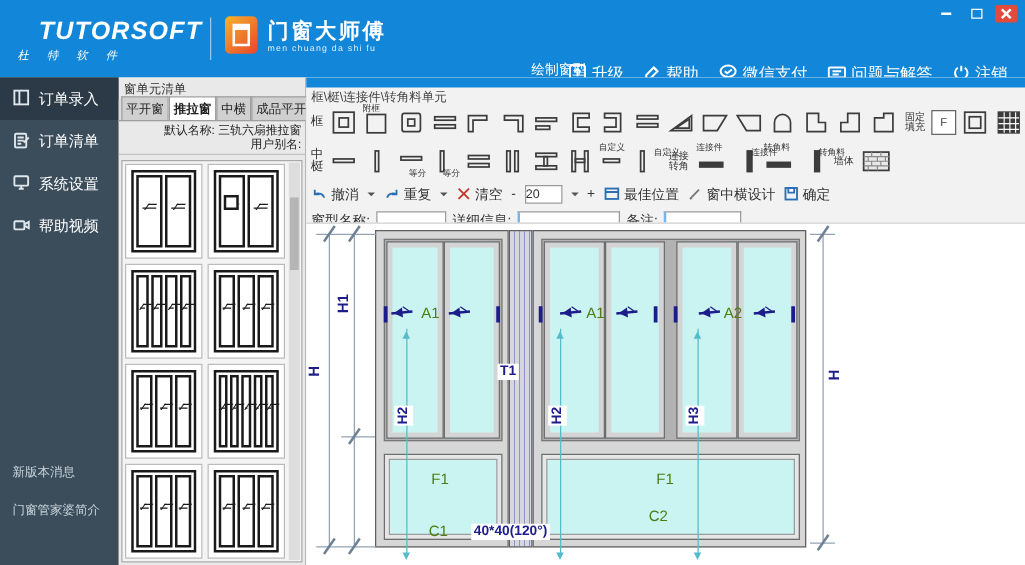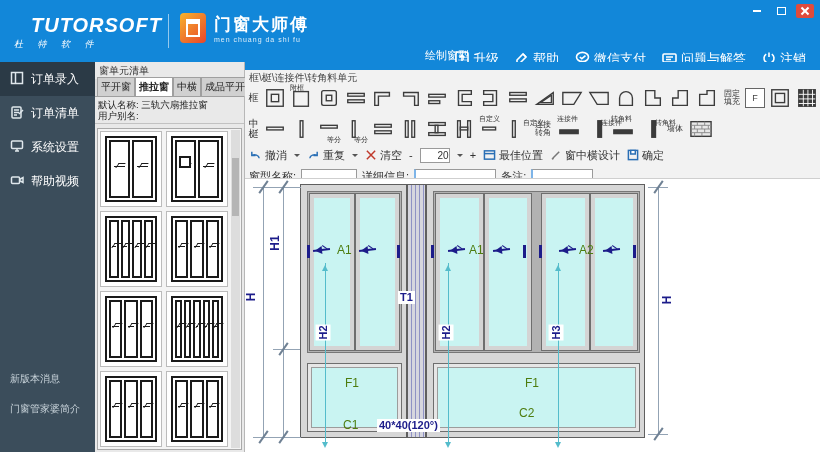--- a/index.html
+++ b/index.html
@@ -43,21 +43,21 @@
   
   #panel { position:absolute; left:95px; top:62px; width:150px; height:390px; background:#e9e9e9; border-right:1px solid #b7b7b7; }
   #panel-title { font-size:10px; color:#333; padding:2px 4px 1px; }
   #tabs { display:flex; align-items:flex-end; height:18px; padding-left:2px; border-bottom:1px solid #9f9f9f; background:#dcdcdc; }
   .tab { font-size:10px; padding:2px 3px; border:1px solid #9f9f9f; border-bottom:none; background:#d0d0d0; color:#222; cursor:pointer; white-space:nowrap; }
   .tab.active { background:#fff; font-weight:bold; }
   .tab-scroll { width:10px; height:13px; background:#cfcfcf; border:1px solid #9f9f9f; margin-left:1px; position:relative; cursor:pointer; }
   .tab-scroll::after { content:''; position:absolute; top:3px; border:3px solid transparent; }
   .tab-scroll.left::after { left:1px; border-right-color:#555; }
   .tab-scroll.right::after { left:3px; border-left-color:#555; }
-  #default-name { font-size:9.5px; color:#222; padding:2px 3px; line-height:11px; border-bottom:1px solid #c2c2c2; }
+  #default-name { font-size:9.5px; color:#222; padding:2px 3px; line-height:11px; border-bottom:1px solid #c2c2c2;text-align:right; }
   #tpl-wrap { position:absolute; left:2px; top:66px; right:2px; bottom:2px; background:#f4f4f4; border:1px solid #aaa; overflow:hidden; }
   #tpl-grid { position:absolute; left:2px; top:2px; right:12px; display:flex; flex-wrap:wrap; gap:4px; }
   .thumb { width:62px; height:76px; background:#fff; border:1px solid #bbb; display:flex; align-items:center; justify-content:center; cursor:pointer; }
   .tframe { width:52px; height:66px; border:2px solid #1a1a1a; display:flex; gap:2px; padding:2px; background:#fff; position:relative; }
   .tpane { flex:1; border:2px solid #1a1a1a; position:relative; }
   .tmark { position:absolute; left:15%; right:15%; top:45%; border-top:1px solid #1a1a1a; }
   .tmark::before { content:''; position:absolute; left:30%; top:-4px; width:6px; height:4px; border-left:1px solid #1a1a1a; border-top:1px solid #1a1a1a; transform:skewX(-35deg); }
   .tbadge { position:absolute; left:6px; top:18px; width:12px; height:12px; border:2px solid #1a1a1a; background:#fff; }
   #tpl-scroll { position:absolute; right:1px; top:1px; bottom:1px; width:9px; background:#ddd; }
   #tpl-thumbtrack { position:absolute; left:1px; top:28px; width:7px; height:58px; background:#b5b5b5; }
@@ -72,21 +72,21 @@
   .ticon { position:relative; width:25px; height:28px; display:flex; align-items:center; justify-content:center; cursor:pointer; }
   .ticon svg { stroke:#3c3c3c; fill:none; stroke-width:1.5; }
   .ticon .tiny { position:absolute; font-size:7px; color:#333; line-height:7px; white-space:nowrap; }
   .tiny.br { right:0; bottom:0; } .tiny.tp { left:1px; top:0; } .tiny.vert { right:-1px; top:4px; width:8px; word-break:break-all; }
   .sec-label { font-size:8px; color:#333; line-height:8px; text-align:center; margin:0 3px; width:16px; word-break:break-all; cursor:pointer; }
   .fbox { width:20px; height:20px; border:1px solid #666; background:#fff; display:flex; align-items:center; justify-content:center; font-size:9px; color:#444; }
   #action-bar { position:absolute; left:4px; top:84px; height:18px; display:flex; align-items:center; gap:7px; font-size:11px; color:#333; }
   .act { display:flex; align-items:center; gap:3px; cursor:pointer; }
   .act svg { stroke-width:1.6; fill:none; }
   .caret { width:0; height:0; border:3.5px solid transparent; border-top-color:#555; margin-top:3px; cursor:pointer; }
-  #zoom-box { width:30px; height:15px; border:1px solid #9a9a9a; background:#fff; font-size:10px; display:flex; align-items:center; justify-content:flex-end; }
+  #zoom-box { width:30px; height:15px; border:1px solid #9a9a9a; background:#fff; font-size:10px; display:flex; align-items:center; justify-content:flex-start; }
   #form-row { position:absolute; left:4px; top:104px; height:18px; display:flex; align-items:flex-end; gap:5px; font-size:11px; color:#333; }
   .frm-input { height:15px; border:1px solid #9a9a9a; background:#fff; font-size:10px; padding:0 2px; }
   #inp-name { width:56px; } #inp-detail { width:82px; border-left:2px solid #7db4e8; } #inp-note { width:62px; border-left:2px solid #7db4e8; }
 
   
   #canvas { position:absolute; left:0; top:116px; width:575px; height:274px; background:#fff; border-top:1px solid #cfcfcf; }
   .unit { position:absolute; background:#d7d7d7; border:1px solid #5f5f5f; }
   #unit-left { left:55px; top:5px; width:107px; height:254px; }
   #unit-right { left:181px; top:5px; width:219px; height:254px; }
   #t1-strip { position:absolute; left:162px; top:5px; width:19px; height:254px; background:#d6d6de; border:1px solid #5f5f5f;

